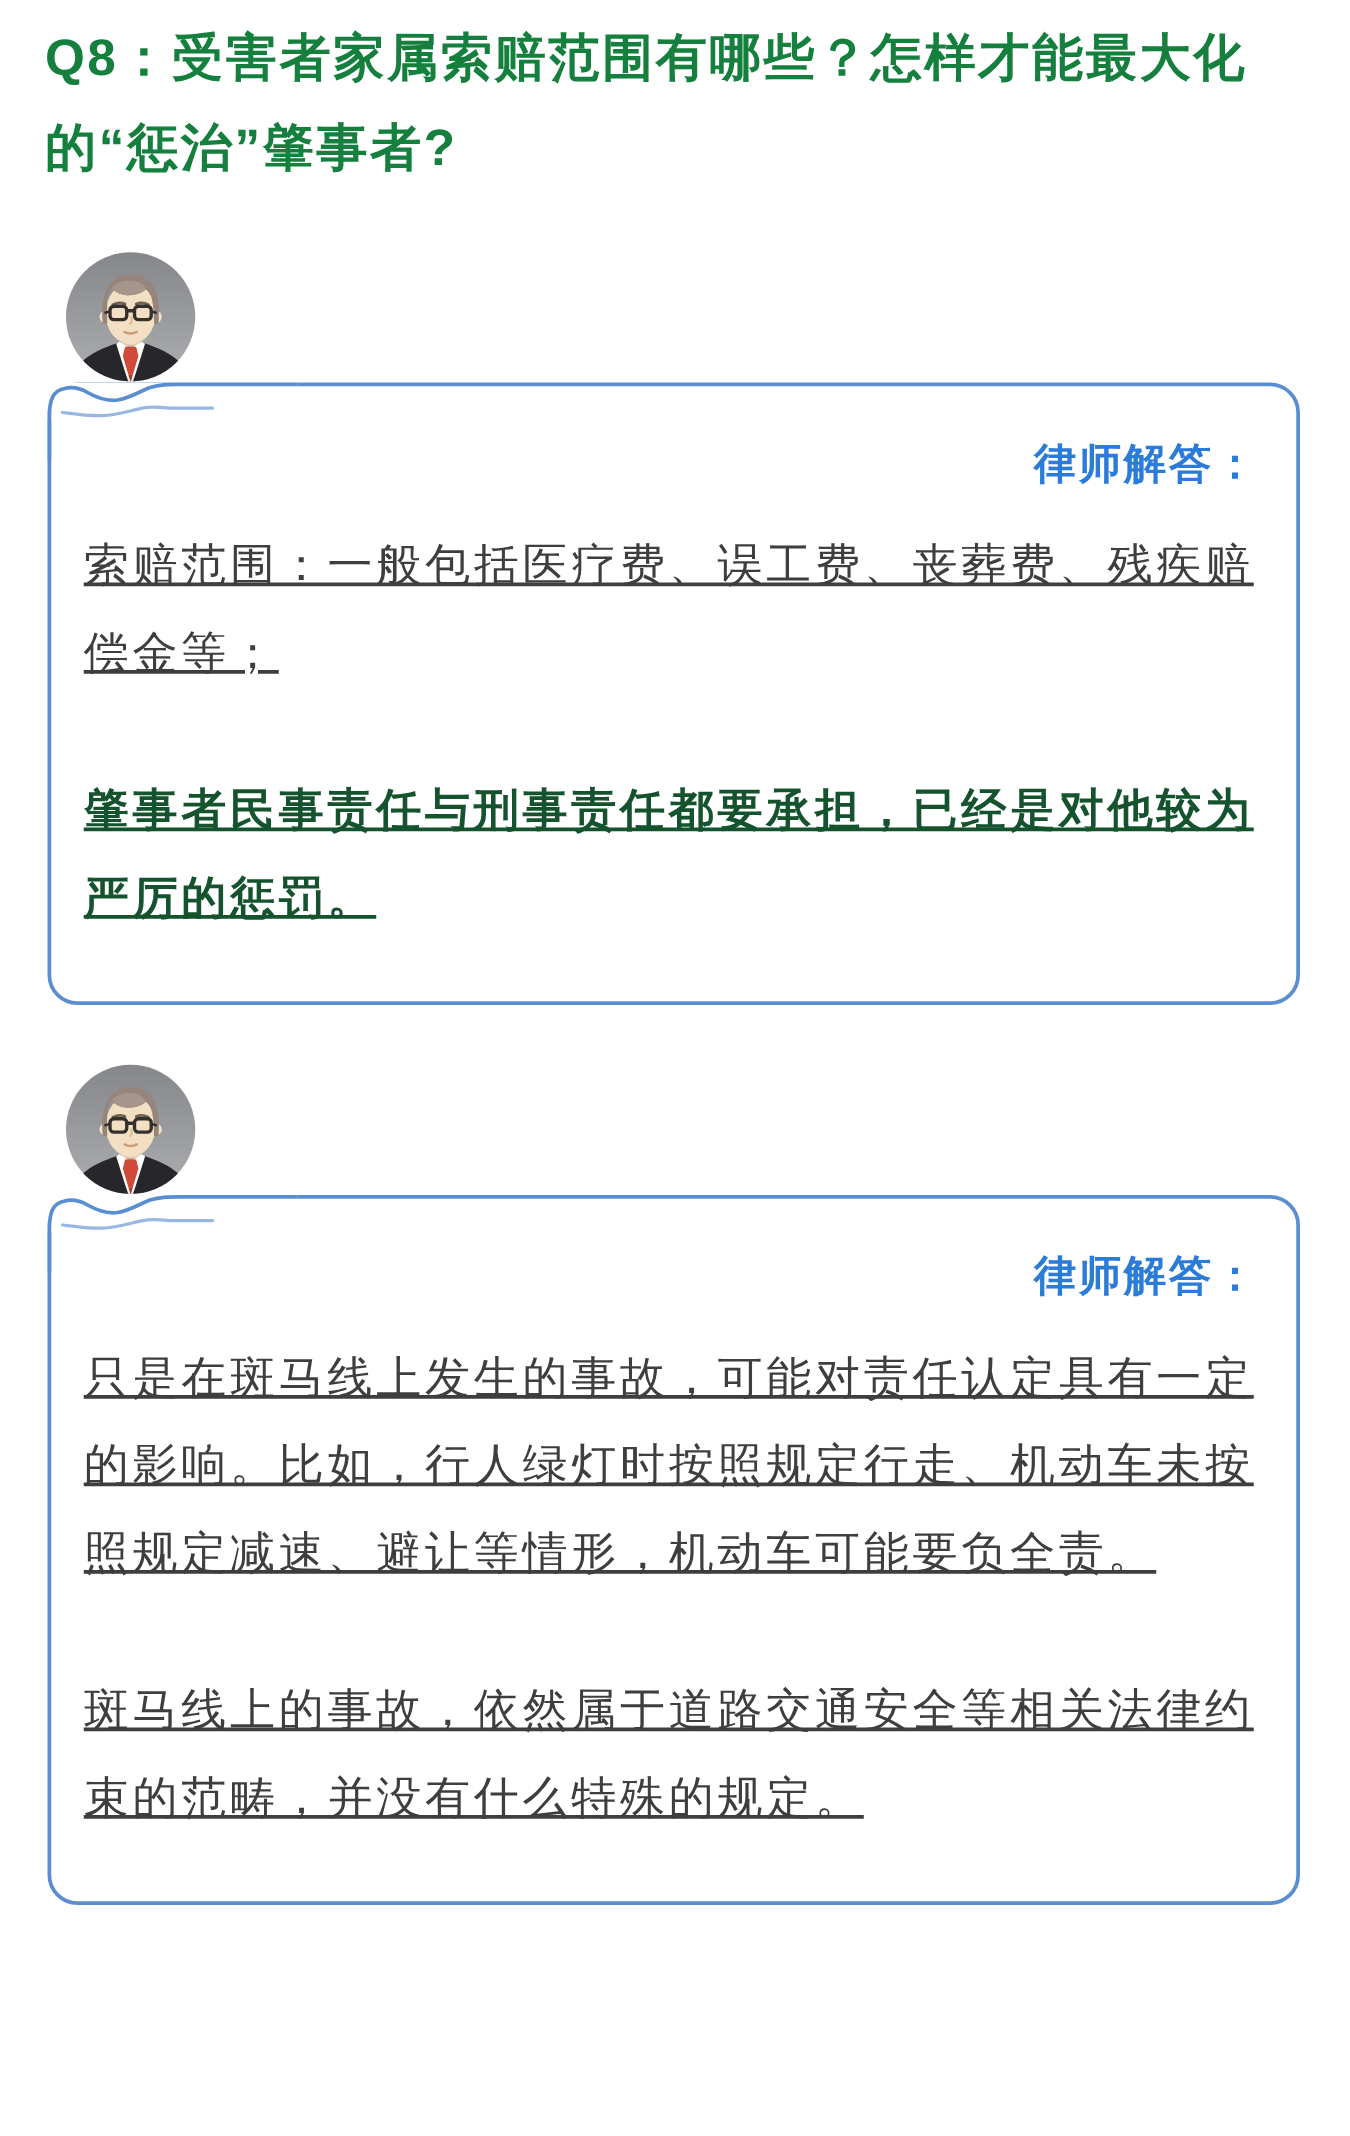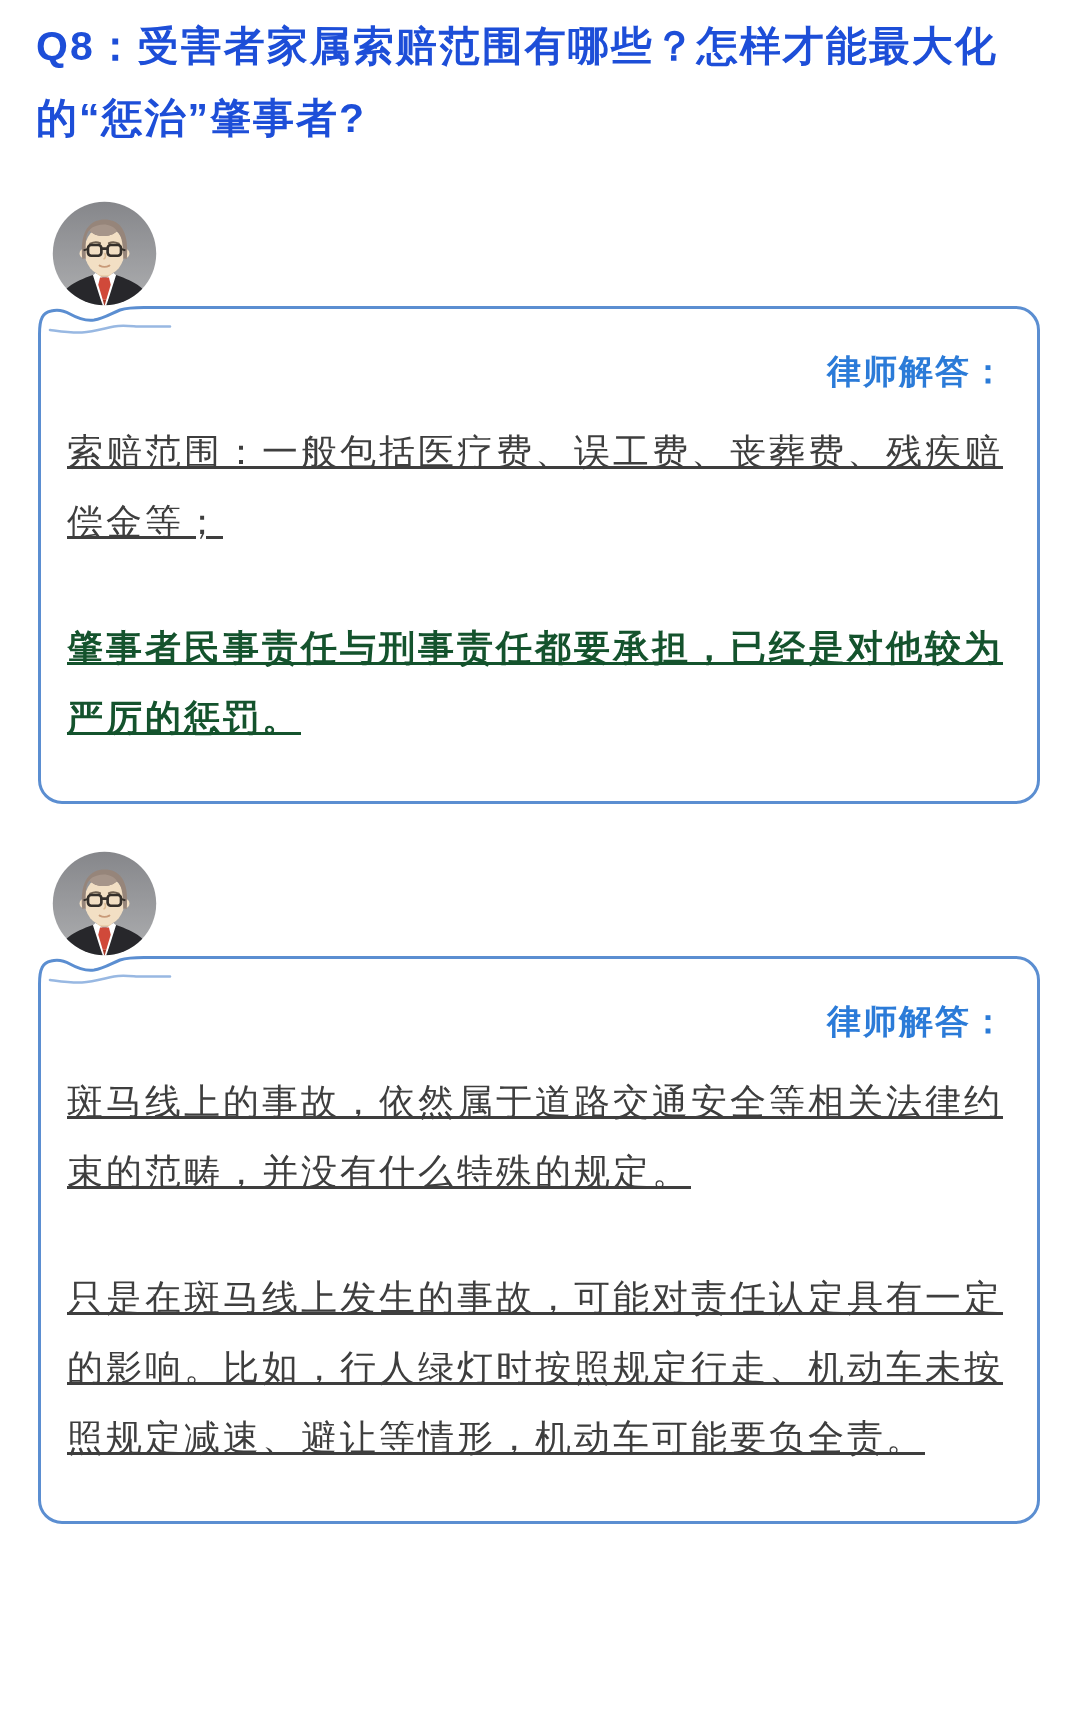--- a/index.html
+++ b/index.html
@@ -12,21 +12,21 @@
     font-family: "Liberation Sans", "DejaVu Sans", sans-serif;
   }
   .qa-block { }
   .qa-block + .qa-block { margin-top: 46px; }
 
   .question {
     margin: 0 40px 0 36px;
     font-size: 41px;
     line-height: 72px;
     font-weight: 700;
-    color: #1d4ed8;
+    color: #15803d;
     letter-spacing: 2px;
   }
 
   .answer-wrap {
     position: relative;
     margin: 152px 40px 0 38px;
   }
 
   .avatar-svg {
     position: absolute;
@@ -153,17 +153,17 @@
 <section class="qa-block">
   <div class="answer-wrap">
     <svg class="avatar-svg" viewBox="0 0 120 120">
       <use href="#lawyer-symbol"></use>
     </svg>
     <div class="answer-box">
       <svg class="wave-svg" viewBox="0 0 200 62" preserveAspectRatio="none">
         <use href="#wave-symbol"></use>
       </svg>
       <div class="answer-label">律师解答：</div>
+      <p>只是在斑马线上发生的事故，可能对责任认定具有一定的影响。比如，行人绿灯时按照规定行走、机动车未按照规定减速、避让等情形，机动车可能要负全责。</p>
       <p>斑马线上的事故，依然属于道路交通安全等相关法律约束的范畴，并没有什么特殊的规定。</p>
-      <p>只是在斑马线上发生的事故，可能对责任认定具有一定的影响。比如，行人绿灯时按照规定行走、机动车未按照规定减速、避让等情形，机动车可能要负全责。</p>
     </div>
   </div>
 </section>
 
 </body></html>

